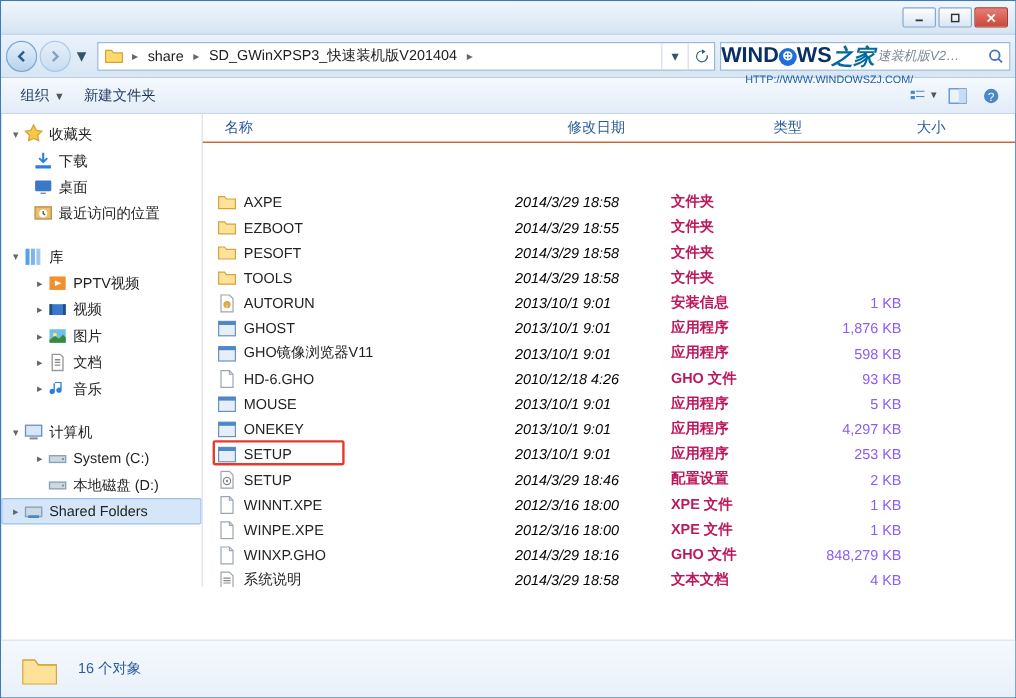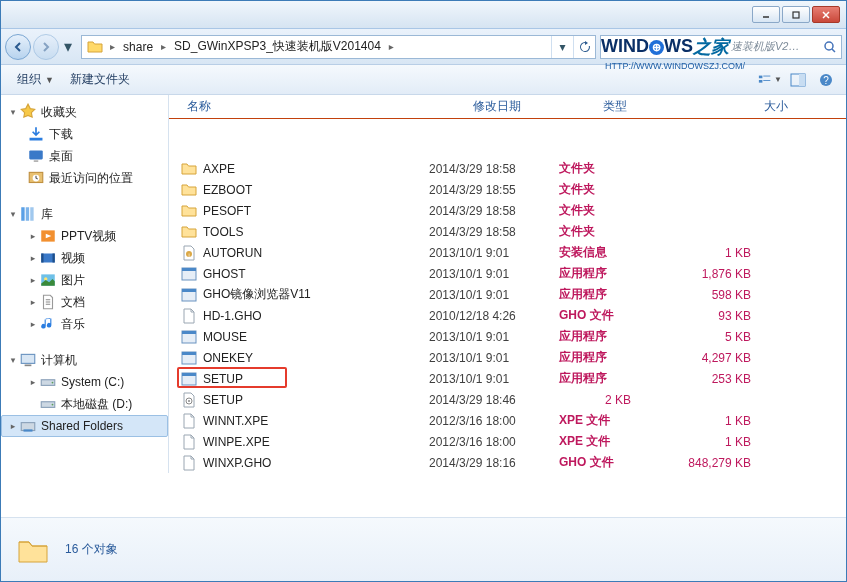--- a/index.html
+++ b/index.html
@@ -44,33 +44,33 @@
 .tree-node.selected { background: #d4e6f8; border:1px solid #9bc0e4; border-radius:2px; padding:1px 5px; }
 .tree-caret { width: 12px; display: inline-flex; justify-content: center; color: #666; font-size: 9px; cursor:pointer; }
 .tree-ico { width: 18px; height: 18px; margin-right: 4px; display: inline-flex; align-items: center; justify-content: center; }
 .indent { padding-left: 26px; }
 
 .main { flex: 1; display: flex; flex-direction: column; min-width: 0; }
 .cols { height: 24px; border-bottom: 1px solid #c2410c; display: flex; align-items: center; font-size: 12px; color: #2a5b9b; padding-left: 12px; }
 .col { padding: 0 6px; border-right: 1px solid transparent; cursor: pointer; }
 .col-name { width: 248px; }
 .col-date { width: 130px; margin-left: 38px; }
-.col-type { width: 120px; }
+.col-type { width: 120px; text-align: center; }
 .col-size { width: 100px; text-align: right; padding-right: 28px; }
 
 .filelist { flex: 1; overflow-y: auto; font-size: 12px; padding: 2px 0; margin-top: 37px; }
 .row { display: flex; align-items: center; height: 21px; padding-left: 12px; color: #222; cursor: default; position: relative; }
 .cell-name { width: 248px; display: flex; align-items: center; gap: 6px; }
-.cell-date { width: 130px; color: #404040; }
+.cell-date { width: 130px; color: #000000; font-style: italic; }
 .cell-type { width: 120px; color: #be185d; font-weight: bold; }
-.cell-size { width: 100px; text-align: right; padding-right: 28px; color: #be185d; }
+.cell-size { width: 100px; text-align: right; padding-right: 28px; color: #8b5cf6; }
 .row .ico { width: 16px; height: 16px; display: inline-flex; }
 .highlight-box { border: 2px solid #e53b2c; border-radius: 2px; position:absolute; pointer-events:none; }
 
-.statusbar { height: 64px; border-top: 1px solid #d6e2ef; background: linear-gradient(to bottom,#f5f9fd,#e8f0f9); display: flex; align-items: center; padding: 0 14px; gap: 14px; font-size: 12px; color: #222; margin-top: 44px; }
+.statusbar { height: 48px; border-top: 1px solid #d6e2ef; background: linear-gradient(to bottom,#f5f9fd,#e8f0f9); display: flex; align-items: center; padding: 0 14px; gap: 14px; font-size: 12px; color: #222; margin-top: 44px; }
 .status-icon { width: 36px; height: 36px; }
 
 
 .svg { display:block; }
 
 ::-webkit-scrollbar { width: 17px; height: 17px; }
 ::-webkit-scrollbar-track { background: #f0f4f9; }
 ::-webkit-scrollbar-thumb { background: #cbd8e8; border: 1px solid #aac2db; }
 ::-webkit-scrollbar-button { background: #e4ecf5; height: 17px; border: 1px solid #c3d4e6; }
 </style>
@@ -135,21 +135,21 @@
     </div>
 
     <div class="searchbox">
       <div class="search-overlay">
         <span class="logo-text" style="color:#0a2f66">
           <span>WIND</span><span class="logo-circle">⊕</span><span>WS</span>
         </span>
         <span class="logo-text" style="color:#0369a1; font-style:italic;">之家</span>
         <span style="font-size:11px; color:#7d8b99; font-style:italic; margin-left:2px;">速装机版V2…</span>
       </div>
-      <div style="position:absolute; left:4px; bottom:-13px;" class="logo-hint">HTTP://WWW.WINDOWSZJ.COM/</div>
+      <div style="position:absolute; left:20px; bottom:-13px;" class="logo-hint">HTTP://WWW.WINDOWSZJ.COM/</div>
       <span class="search-icon">
         <svg class="svg" width="14" height="14" viewBox="0 0 14 14">
             <circle cx="6" cy="6" r="4" fill="none" stroke="#4573b9" stroke-width="1.5"></circle>
             <line x1="9" y1="9" x2="12" y2="12" stroke="#4573b9" stroke-width="1.5"></line>
           </svg>
       </span>
     </div>
   </div>
 
 
@@ -433,21 +433,21 @@
             <div class="cell-type">应用程序</div>
             <div class="cell-size">598 KB</div>
           </div>
           <div class="row">
             <div class="cell-name">
               <span class="ico">
                 <svg viewBox="0 0 16 16">
                   <use href="#ic-file"></use>
                 </svg>
               </span>
-              <span>HD-1.GHO</span>
+              <span>HD-6.GHO</span>
             </div>
             <div class="cell-date">2010/12/18 4:26</div>
             <div class="cell-type">GHO 文件</div>
             <div class="cell-size">93 KB</div>
           </div>
           <div class="row">
             <div class="cell-name">
               <span class="ico">
                 <svg viewBox="0 0 16 16">
                   <use href="#ic-exe"></use>
@@ -489,20 +489,21 @@
           <div class="row">
             <div class="cell-name">
               <span class="ico">
                 <svg viewBox="0 0 16 16">
                   <use href="#ic-cfg"></use>
                 </svg>
               </span>
               <span>SETUP</span>
             </div>
             <div class="cell-date">2014/3/29 18:46</div>
+            <div class="cell-type">配置设置</div>
             <div class="cell-size">2 KB</div>
           </div>
           <div class="row">
             <div class="cell-name">
               <span class="ico">
                 <svg viewBox="0 0 16 16">
                   <use href="#ic-file"></use>
                 </svg>
               </span>
               <span>WINNT.XPE</span>

